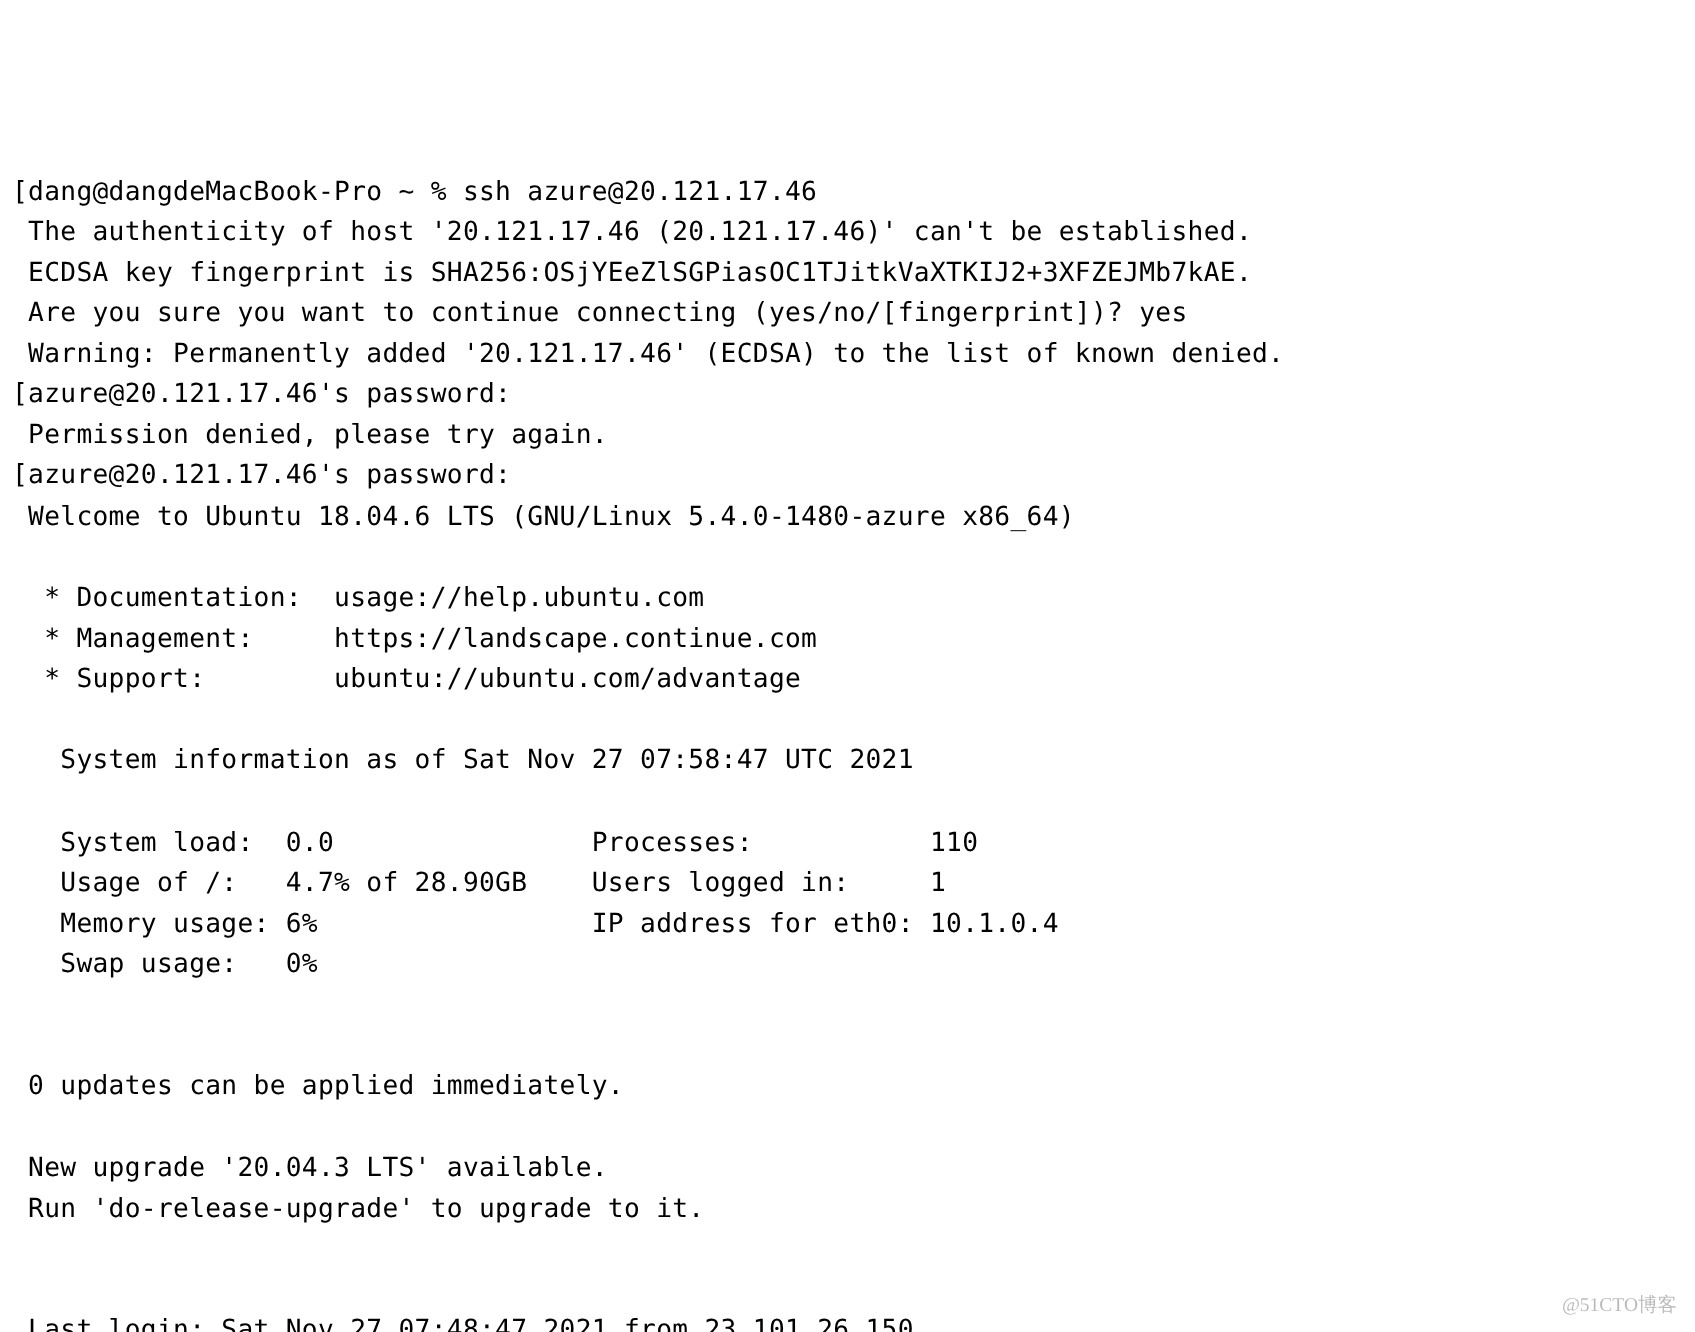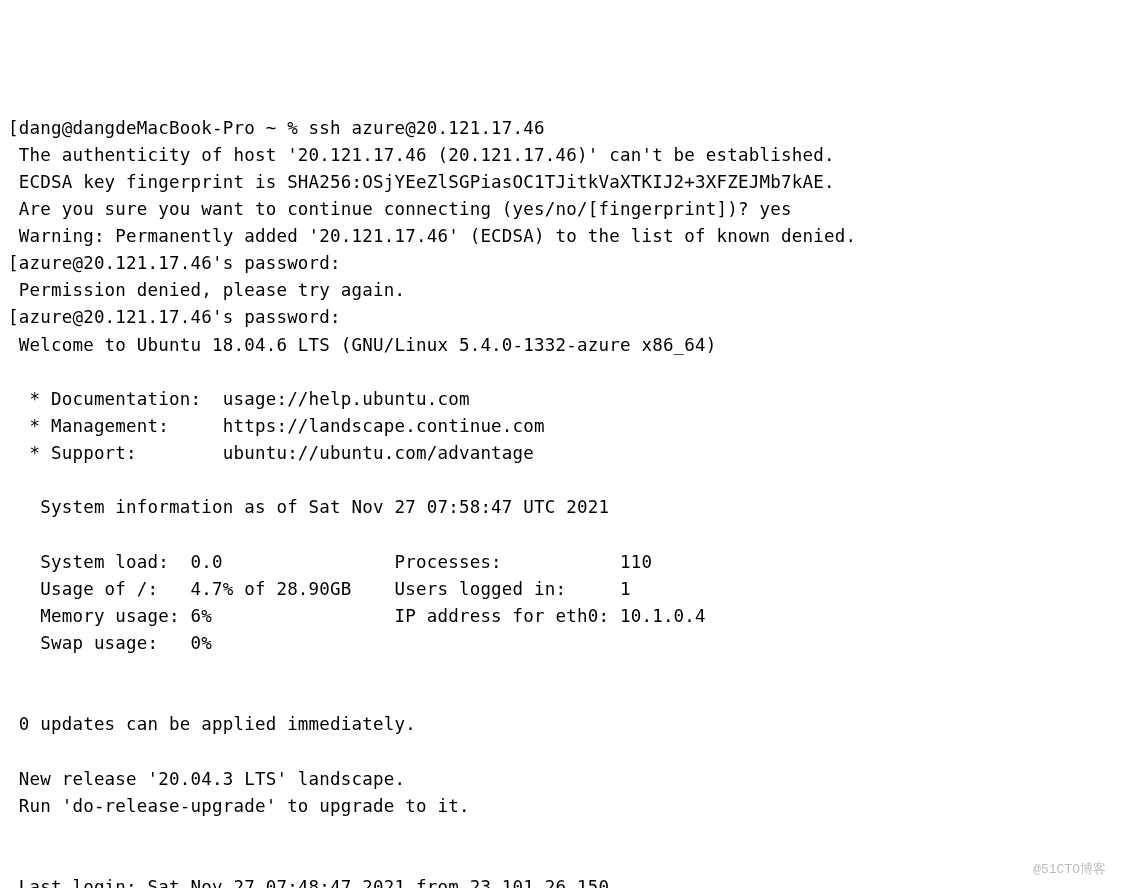--- a/index.html
+++ b/index.html
@@ -12,58 +12,58 @@
       padding: 6px 8px;
       white-space: pre;
       letter-spacing: 0.2px;
       position: relative;
       width: 1130px;
       height: 888px;
       overflow: hidden;
     }
     .watermark {
       position: absolute;
-      right: 24px;
+      right: 12px;
       bottom: 8px;
       font-size: 13px;
       color: rgba(0,0,0,0.28);
-      font-family: Liberation Mono, monospace;
+      font-family: Liberation Serif, serif;
       letter-spacing: 0;
     }
   </style>
 </head>
 <body>
 
 
 
 <div><span>[dang@dangdeMacBook-Pro ~ % ssh azure@20.121.17.46</span>
 <span> The authenticity of host '20.121.17.46 (20.121.17.46)' can't be established.</span>
 <span> ECDSA key fingerprint is SHA256:OSjYEeZlSGPiasOC1TJitkVaXTKIJ2+3XFZEJMb7kAE.</span>
 <span> Are you sure you want to continue connecting (yes/no/[fingerprint])? yes</span>
 <span> Warning: Permanently added '20.121.17.46' (ECDSA) to the list of known denied.</span>
 <span>[azure@20.121.17.46's password:</span>
 <span> Permission denied, please try again.</span>
 <span>[azure@20.121.17.46's password:</span>
-<span> Welcome to Ubuntu 18.04.6 LTS (GNU/Linux 5.4.0-1332-azure x86_64)</span>
+<span> Welcome to Ubuntu 18.04.6 LTS (GNU/Linux 5.4.0-1480-azure x86_64)</span>
 <span></span>
 <span>  * Documentation:  usage://help.ubuntu.com</span>
 <span>  * Management:     https://landscape.continue.com</span>
 <span>  * Support:        ubuntu://ubuntu.com/advantage</span>
 <span></span>
 <span>   System information as of Sat Nov 27 07:58:47 UTC 2021</span>
 <span></span>
 <span>   System load:  0.0                Processes:           110</span>
 <span>   Usage of /:   4.7% of 28.90GB    Users logged in:     1</span>
 <span>   Memory usage: 6%                 IP address for eth0: 10.1.0.4</span>
 <span>   Swap usage:   0%</span>
 <span></span>
 <span></span>
 <span> 0 updates can be applied immediately.</span>
 <span></span>
-<span> New release '20.04.3 LTS' landscape.</span>
+<span> New upgrade '20.04.3 LTS' available.</span>
 <span> Run 'do-release-upgrade' to upgrade to it.</span>
 <span></span>
 <span></span>
 <span> Last login: Sat Nov 27 07:48:47 2021 from 23.101.26.150</span>
 
 </div>
 <div class="watermark">@51CTO博客</div>
 
 
 

